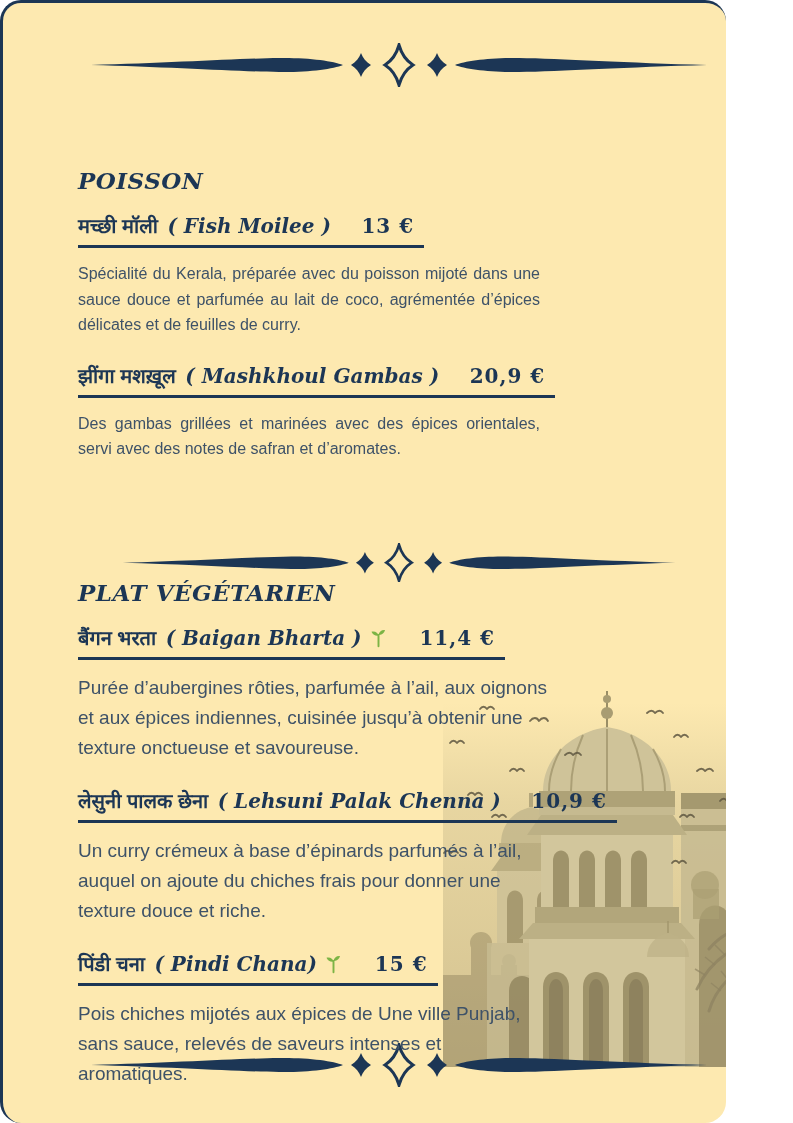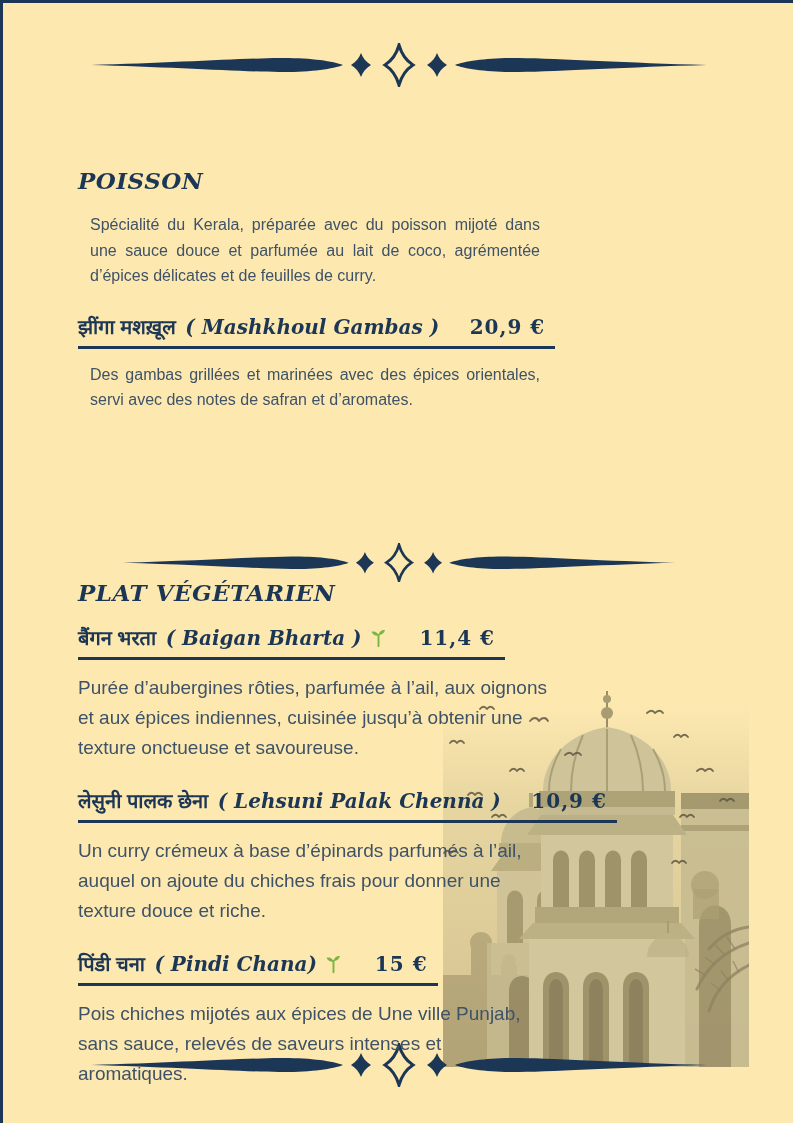--- a/index.html
+++ b/index.html
@@ -8,27 +8,28 @@
     --navy:#1C3655;
     --desc:#3E5268;
     --green:#7CB445;
   }
   body{
     font-family:"Liberation Sans", sans-serif;
     background:#ffffff;
   }
   .page{
     position:relative;
-    width:793px;
+    width:726px;
     height:1123px;
     background:var(--cream);
     border-top:3px solid var(--navy);
     border-left:3px solid var(--navy);
     box-sizing:border-box;
     overflow:hidden;
+    border-radius:21px;
   }
   .divider{
     position:absolute;
     z-index:2;
   }
   .divider svg{display:block;width:100%;height:auto;}
   #divider-top{left:86px;top:40px;width:620px;}
   #divider-middle{left:118px;top:540px;width:556px;}
   #divider-bottom{left:86px;top:1040px;width:620px;}
 
@@ -82,21 +83,21 @@
     width:21px;height:21px;
     vertical-align:-3px;
     margin-left:2px;
   }
   .dish-desc{
     margin:13px 0 0 0;
     font-size:16px;
     line-height:1.6;
     color:var(--desc);
   }
-  #section-poisson .dish-desc{text-align:justify;margin-left:12px;}
+  #section-poisson .dish-desc{text-align:justify;}
   #section-vegetarien .dish-desc{text-align:left;font-size:19px;line-height:1.58;}
 
   .palace{
     position:absolute;
     left:440px;
     top:672px;
     width:306px;
     height:392px;
     z-index:1;
     pointer-events:none;
@@ -115,20 +116,25 @@
       <path fill="#1C3655" d="M272,10 C273.8,15 277,19 282,22 C277,25 273.8,29 272,34 C270.2,29 267,25 262,22 C267,19 270.2,15 272,10 Z"></path>
       <path fill="#1C3655" d="M348,10 C349.8,15 353,19 358,22 C353,25 349.8,29 348,34 C346.2,29 343,25 338,22 C343,19 346.2,15 348,10 Z"></path>
       <path fill="none" stroke="#1C3655" stroke-width="3" d="M310,2 C312.5,11 317,17.5 324,22 C317,26.5 312.5,33 310,42 C307.5,33 303,26.5 296,22 C303,17.5 307.5,11 310,2 Z"></path>
     </svg>
   </div>
 
   <section class="menu-section" id="section-poisson">
     <h2 class="section-title">POISSON</h2>
 
     <div class="dish">
+      <div class="dish-title">
+        <span class="dish-name-hindi">मच्छी मॉली</span>
+        <span class="dish-name-latin">( Fish Moilee )</span>
+        <span class="dish-price">13 €</span>
+      </div>
       <p class="dish-desc">Spécialité du Kerala, préparée avec du poisson mijoté dans une sauce douce et parfumée au lait de coco, agrémentée d’épices délicates et de feuilles de curry.</p>
     </div>
 
     <div class="dish">
       <div class="dish-title">
         <span class="dish-name-hindi">झींगा मशख़ूल</span>
         <span class="dish-name-latin">( Mashkhoul Gambas )</span>
         <span class="dish-price">20,9 €</span>
       </div>
       <p class="dish-desc">Des gambas grillées et marinées avec des épices orientales, servi avec des notes de safran et d’aromates.</p>

